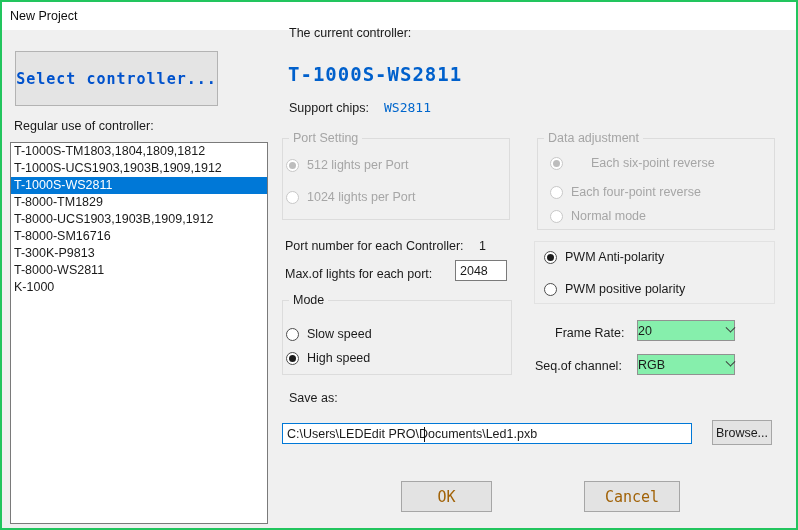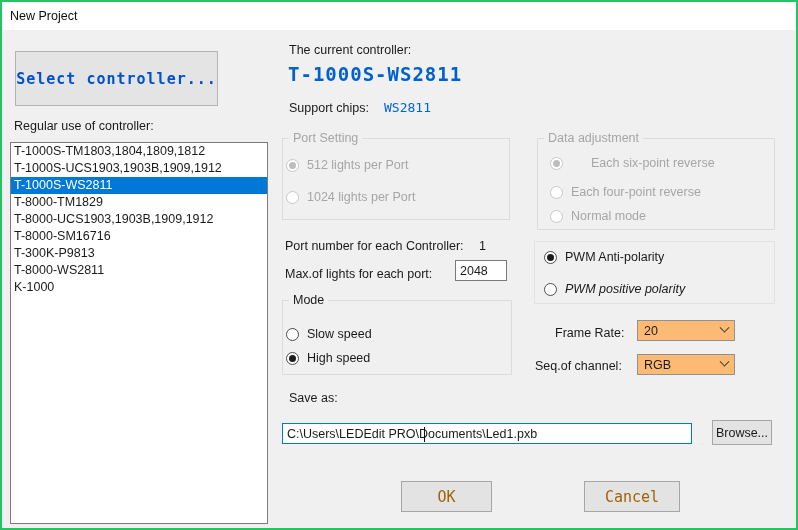--- a/index.html
+++ b/index.html
@@ -39,22 +39,22 @@
              background:#fff; border:1px solid #7a7a7a; overflow:hidden; }
   .list-item { height:17px; line-height:17px; padding-left:3px; white-space:nowrap; }
   .list-item.selected { background:#0078d7; color:#fff; }
 
   .textbox { position:absolute; background:#fff; border:1px solid #7a7a7a;
              font-size:12.5px; display:flex; align-items:center; padding-left:4px;
              white-space:nowrap; overflow:hidden; }
   .textbox.focused { border-color:#0078d7; }
   .caret { position:absolute; top:3px; width:1px; height:15px; background:#111; }
 
-  .combo { position:absolute; background:#fdba74; border:1px solid #919191;
-           display:flex; align-items:center; padding:0 6px; justify-content:space-between;text-align:center; }
+  .combo { position:absolute; background:#86efac; border:1px solid #919191;
+           display:flex; align-items:center; padding:0 0; justify-content:space-between;text-align:center; }
   .chev { width:7px; height:7px; border-right:1.4px solid #3c3c3c; border-bottom:1.4px solid #3c3c3c;
           transform:rotate(45deg) translate(-2px,-2px); }
 
   .select-ctrl-btn { left:13px; top:49px; width:203px; height:55px; background:#e4e4e4;
                      border:1px solid #b3b3b3; font-weight:bold; font-size:15px;
                      letter-spacing:1px; color:#0052cc; }
 
   .ok-cancel { font-size:15px; color:#a16207; }
 </style>
 </head>
@@ -77,21 +77,21 @@
       <div class="list-item">T-1000S-UCS1903,1903B,1909,1912</div>
       <div class="list-item selected">T-1000S-WS2811</div>
       <div class="list-item">T-8000-TM1829</div>
       <div class="list-item">T-8000-UCS1903,1903B,1909,1912</div>
       <div class="list-item">T-8000-SM16716</div>
       <div class="list-item">T-300K-P9813</div>
       <div class="list-item">T-8000-WS2811</div>
       <div class="list-item">K-1000</div>
     </div>
 
-  <div class="label" style="left:287px; top:41px;">The current controller:</div>
+  <div class="label" style="left:287px; top:24px;">The current controller:</div>
   <div class="label mono blue" style="left:286px; top:61px; font-size:19px; font-weight:bold; letter-spacing:1px;">T-1000S-WS2811</div>
 
   <div class="label" style="left:287px; top:99px;">Support chips:</div>
   <div class="label mono" style="left:382px; top:98px; font-size:13px; color:#0066cc;">WS2811</div>
 
   <div class="group disabled" style="left:280px; top:136px; width:228px; height:82px;">
     <span class="g-title">Port Setting</span>
     <div class="radio-row" style="left:3px; top:19px;">
       <span class="radio checked"></span>
       <span class="radio-label">512 lights per Port</span>
@@ -136,21 +136,21 @@
       <span class="radio checked"></span>
       <span class="radio-label">High speed</span>
     </div>
   </div>
 
   <div class="group" style="left:532px; top:239px; width:241px; height:63px; border-color:#e2e2e2;">
     <div class="radio-row" style="left:9px; top:8px;">
       <span class="radio checked"></span>
       <span class="radio-label">PWM Anti-polarity</span>
     </div>
-    <div class="radio-row" style="left:9px; top:40px;font-style:italic;">
+    <div class="radio-row" style="left:9px; top:40px;">
       <span class="radio"></span>
       <span class="radio-label">PWM positive polarity</span>
     </div>
   </div>
 
   <div class="label" style="left:553px; top:324px;">Frame Rate:</div>
   <div class="combo" style="left:635px; top:318px; width:98px; height:21px;">
     <span>20</span>
     <span class="chev"></span>
   </div>

